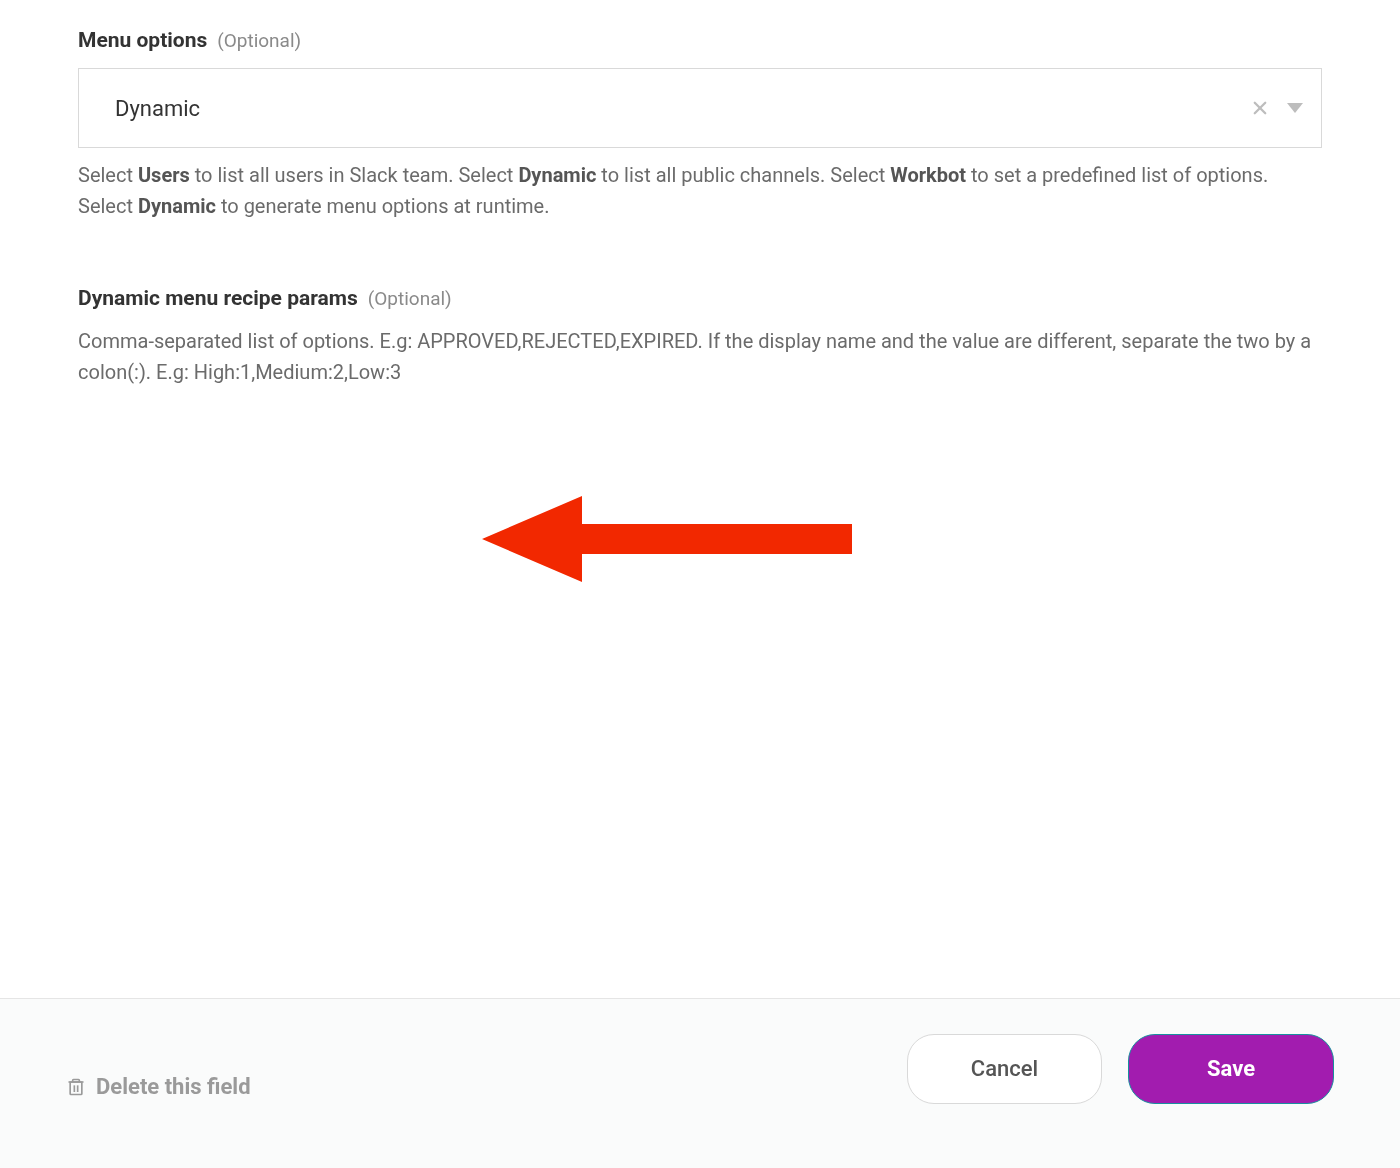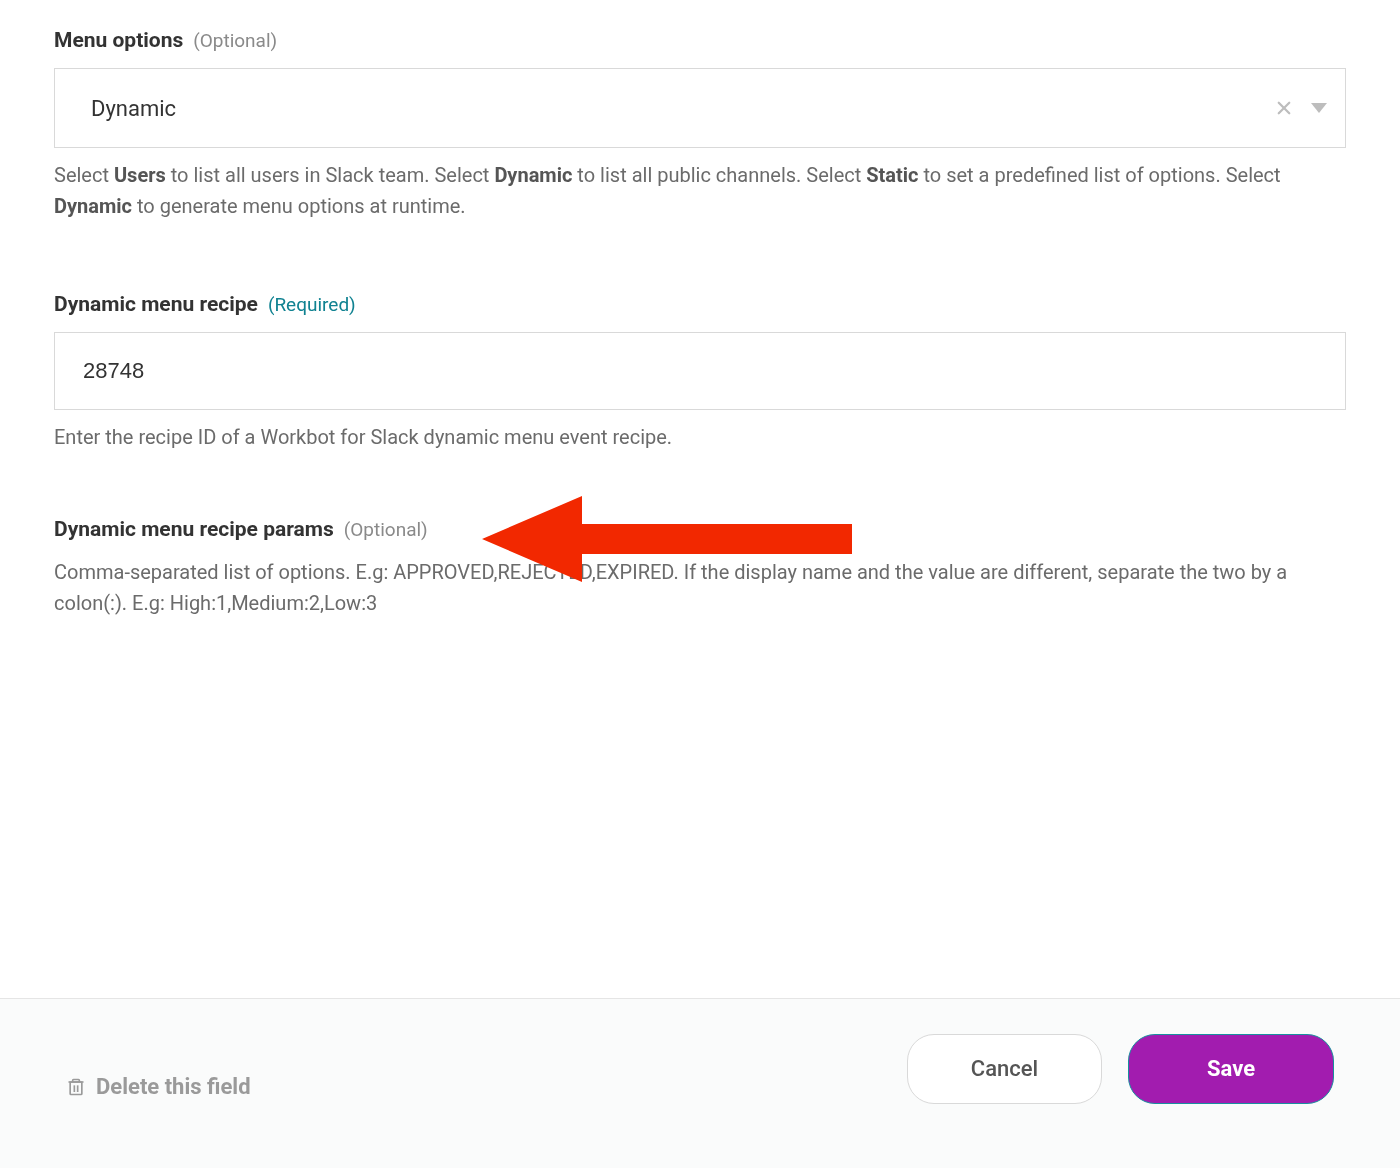--- a/index.html
+++ b/index.html
@@ -1,17 +1,17 @@
 <!DOCTYPE html>
 <html><head>
 <meta charset="utf-8">
 <style>
   * { box-sizing: border-box; margin: 0; padding: 0; }
   html, body { width: 1400px; height: 1168px; font-family: -apple-system, BlinkMacSystemFont, "Segoe UI", Roboto, "Helvetica Neue", Arial, sans-serif; background: #fff; color: #333; }
-  .content { padding: 0 54px; }
+  .content { padding: 0 78px; }
   .field-group { margin-bottom: 60px; }
   .field-label { font-size: 21px; font-weight: 700; color: #333; display: inline; }
   .field-hint { font-size: 19px; color: #8a8a8a; margin-left: 6px; }
   .field-hint.required { color: #108291; }
   .label-row { margin-bottom: 16px; }
   .select-wrap { position: relative; border: 1px solid #d9d9d9; height: 80px; display: flex; align-items: center; padding: 0 100px 0 36px; background: #fff; cursor: pointer; }
   .select-value { font-size: 22px; color: #333; }
   .select-icons { position: absolute; right: 18px; top: 50%; transform: translateY(-50%); display: flex; align-items: center; gap: 18px; color: #bdbdbd; }
   .text-input { width: 100%; border: 1px solid #d9d9d9; height: 78px; padding: 0 28px; font-size: 22px; color: #333; outline: none; }
   .helper-text { font-size: 20px; color: #6b6b6b; line-height: 1.55; margin-top: 12px; }
@@ -46,32 +46,24 @@
             </svg>
         </span>
         <span>
           <svg class="icon" width="16" height="12" viewBox="0 0 16 10">
               <polygon points="0,0 16,0 8,10" fill="#bdbdbd"></polygon>
             </svg>
         </span>
       </div>
     </div>
     <div class="helper-text">
-      <span>Select </span><span class="bold">Users</span><span> to list all users in Slack team. Select </span><span class="bold">Dynamic</span><span> to list all public channels. Select </span><span class="bold">Static</span><span> to set a predefined list of options. Select </span><span class="bold">Dynamic</span><span> to generate menu options at runtime.</span>
+      <span>Select </span><span class="bold">Users</span><span> to list all users in Slack team. Select </span><span class="bold">Dynamic</span><span> to list all public channels. Select </span><span class="bold">Workbot</span><span> to set a predefined list of options. Select </span><span class="bold">Dynamic</span><span> to generate menu options at runtime.</span>
     </div>
   </div>
 
-  <div class="field-group" style="margin-top:70px;">
-    <div class="label-row">
-      <span class="field-label">Dynamic menu recipe</span>
-      <span class="field-hint required">(Required)</span>
-    </div>
-    <input class="text-input" value="28748" style="">
-    <div class="helper-text">Enter the recipe ID of a Workbot for Slack dynamic menu event recipe.</div>
-  </div>
 
   <div class="field-group pos-rel" style="margin-top:64px;">
     <div class="label-row">
       <span class="field-label">Dynamic menu recipe params</span>
       <span class="field-hint">(Optional)</span>
     </div>
     <div class="helper-text">Comma-separated list of options. E.g: APPROVED,REJECTED,EXPIRED. If the display name and the value are different, separate the two by a colon(:). E.g: High:1,Medium:2,Low:3</div>
   </div>
 
 </div>

